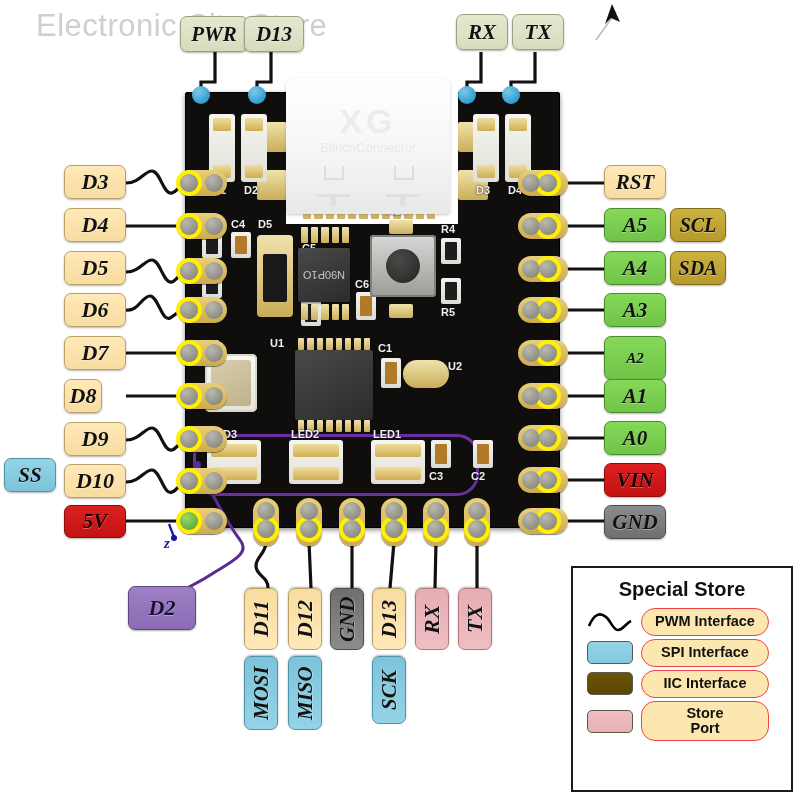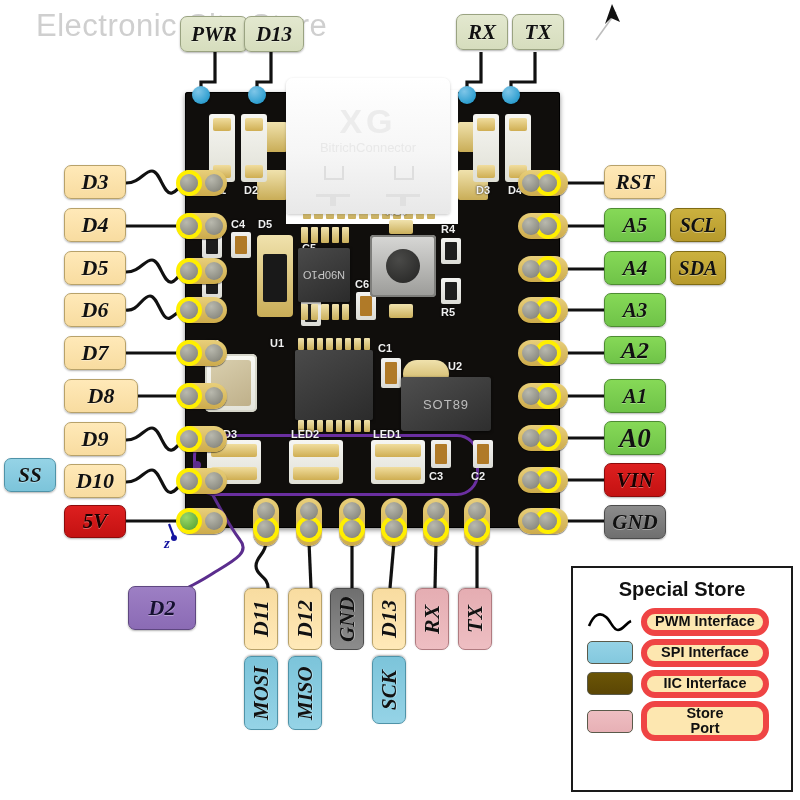--- a/index.html
+++ b/index.html
@@ -130,21 +130,21 @@
     background:#fff;border:2px solid #1a1a1a;box-sizing:border-box;
     font-family:"Liberation Sans",sans-serif;
   }
   .legend h1{
     margin:10px 0 6px;text-align:center;font-size:20px;font-weight:bold;color:#111;
   }
   .legend .row{display:flex;align-items:center;height:29px;margin:2px 0 2px 14px;}
   .legend .swatch{width:46px;height:23px;border-radius:5px;border:1px solid #5a5a4a;box-sizing:border-box;}
   .legend .pill{
     margin-left:8px;height:28px;min-width:128px;border-radius:14px;
-    background:#fde7b0;border:6px solid #ef4444;
+    background:#fde7b0;border:1px solid #ef4444;
     display:flex;align-items:center;justify-content:center;
     font-size:14.5px;font-weight:bold;color:#111;padding:0 8px;box-sizing:border-box;
     line-height:1.05;text-align:center;
   }
   .legend .pill.two{flex-direction:column;justify-content:center;height:40px;font-size:14.5px;}
   .legend .wave{width:46px;height:23px;}
 
   
   .zmark{position:absolute;color:#1414a0;font-family:"Liberation Serif",serif;
          font-weight:bold;font-style:italic;font-size:15px;}
@@ -278,23 +278,20 @@
         <i></i>
       </div>
     <div class="refdes" style="left:85px;top:245px;">U1</div>
 
     <div class="smd cap" style="left:196px;top:266px;width:20px;height:30px;">
         <div class="body"></div>
       </div>
     <div class="refdes" style="left:193px;top:250px;">C1</div>
 
     <div class="sidepad" style="left:218px;top:268px;width:46px;height:28px;border-radius:14px;"></div>
-    <div class="sot" style="left:216px;top:285px;">
-      <div class="txt">SOT89</div>
-    </div>
     <div class="refdes" style="left:263px;top:268px;">U2</div>
 
     <div class="purple-ring" style="left:8px;top:342px;width:280px;height:56px;"></div>
     <div class="ledpkg" style="left:22px;top:348px;"></div>
     <div class="ledpkg" style="left:104px;top:348px;"></div>
     <div class="ledpkg" style="left:186px;top:348px;"></div>
     <div class="refdes" style="left:24px;top:336px;">LED3</div>
     <div class="refdes" style="left:106px;top:336px;">LED2</div>
     <div class="refdes" style="left:188px;top:336px;">LED1</div>
 
@@ -497,34 +494,34 @@
   <div class="chip led" style="left:180px;top:16px;width:68px;height:36px;font-size:21px;">PWR</div>
   <div class="chip led" style="left:244px;top:16px;width:60px;height:36px;font-size:21px;">D13</div>
   <div class="chip led" style="left:456px;top:14px;width:52px;height:36px;font-size:21px;">RX</div>
   <div class="chip led" style="left:512px;top:14px;width:52px;height:36px;font-size:21px;">TX</div>
 
   <div class="chip dig" style="left:64px;top:165px;width:62px;height:34px;font-size:22px;">D3</div>
   <div class="chip dig" style="left:64px;top:208px;width:62px;height:34px;font-size:22px;">D4</div>
   <div class="chip dig" style="left:64px;top:251px;width:62px;height:34px;font-size:22px;">D5</div>
   <div class="chip dig" style="left:64px;top:293px;width:62px;height:34px;font-size:22px;">D6</div>
   <div class="chip dig" style="left:64px;top:336px;width:62px;height:34px;font-size:22px;">D7</div>
-  <div class="chip dig" style="left:64px;top:379px;width:74px;height:34px;font-size:22px;">D8</div>
+  <div class="chip dig" style="left:64px;top:379px;width:38px;height:34px;font-size:22px;">D8</div>
   <div class="chip dig" style="left:64px;top:422px;width:62px;height:34px;font-size:22px;">D9</div>
   <div class="chip dig" style="left:64px;top:464px;width:62px;height:34px;font-size:22px;">D10</div>
   <div class="chip pwr" style="left:64px;top:505px;width:62px;height:33px;font-size:21px;">5V</div>
 
   <div class="chip spi" style="left:4px;top:458px;width:52px;height:34px;font-size:21px;">SS</div>
 
   <div class="chip dig" style="left:604px;top:165px;width:62px;height:34px;font-size:21px;">RST</div>
   <div class="chip adc" style="left:604px;top:208px;width:62px;height:34px;font-size:21px;">A5</div>
   <div class="chip adc" style="left:604px;top:251px;width:62px;height:34px;font-size:21px;">A4</div>
   <div class="chip adc" style="left:604px;top:293px;width:62px;height:34px;font-size:21px;">A3</div>
-  <div class="chip adc" style="left:604px;top:336px;width:62px;height:28px;font-size:24px;">A2</div>
+  <div class="chip adc" style="left:604px;top:336px;width:62px;height:44px;font-size:15px;">A2</div>
   <div class="chip adc" style="left:604px;top:379px;width:62px;height:34px;font-size:21px;">A1</div>
-  <div class="chip adc" style="left:604px;top:421px;width:62px;height:34px;font-size:27px;">A0</div>
+  <div class="chip adc" style="left:604px;top:421px;width:62px;height:34px;font-size:21px;">A0</div>
   <div class="chip pwr" style="left:604px;top:463px;width:62px;height:34px;font-size:21px;">VIN</div>
   <div class="chip gnd" style="left:604px;top:505px;width:62px;height:34px;font-size:21px;">GND</div>
 
   <div class="chip iic" style="left:670px;top:208px;width:56px;height:34px;font-size:20px;">SCL</div>
   <div class="chip iic" style="left:670px;top:251px;width:56px;height:34px;font-size:20px;">SDA</div>
 
   <div class="chip dig vert" style="left:244px;top:588px;width:34px;height:62px;font-size:22px;">D11</div>
   <div class="chip dig vert" style="left:288px;top:588px;width:34px;height:62px;font-size:22px;">D12</div>
   <div class="chip gnd vert" style="left:330px;top:588px;width:34px;height:62px;font-size:21px;">GND</div>
   <div class="chip dig vert" style="left:372px;top:588px;width:34px;height:62px;font-size:22px;">D13</div>

